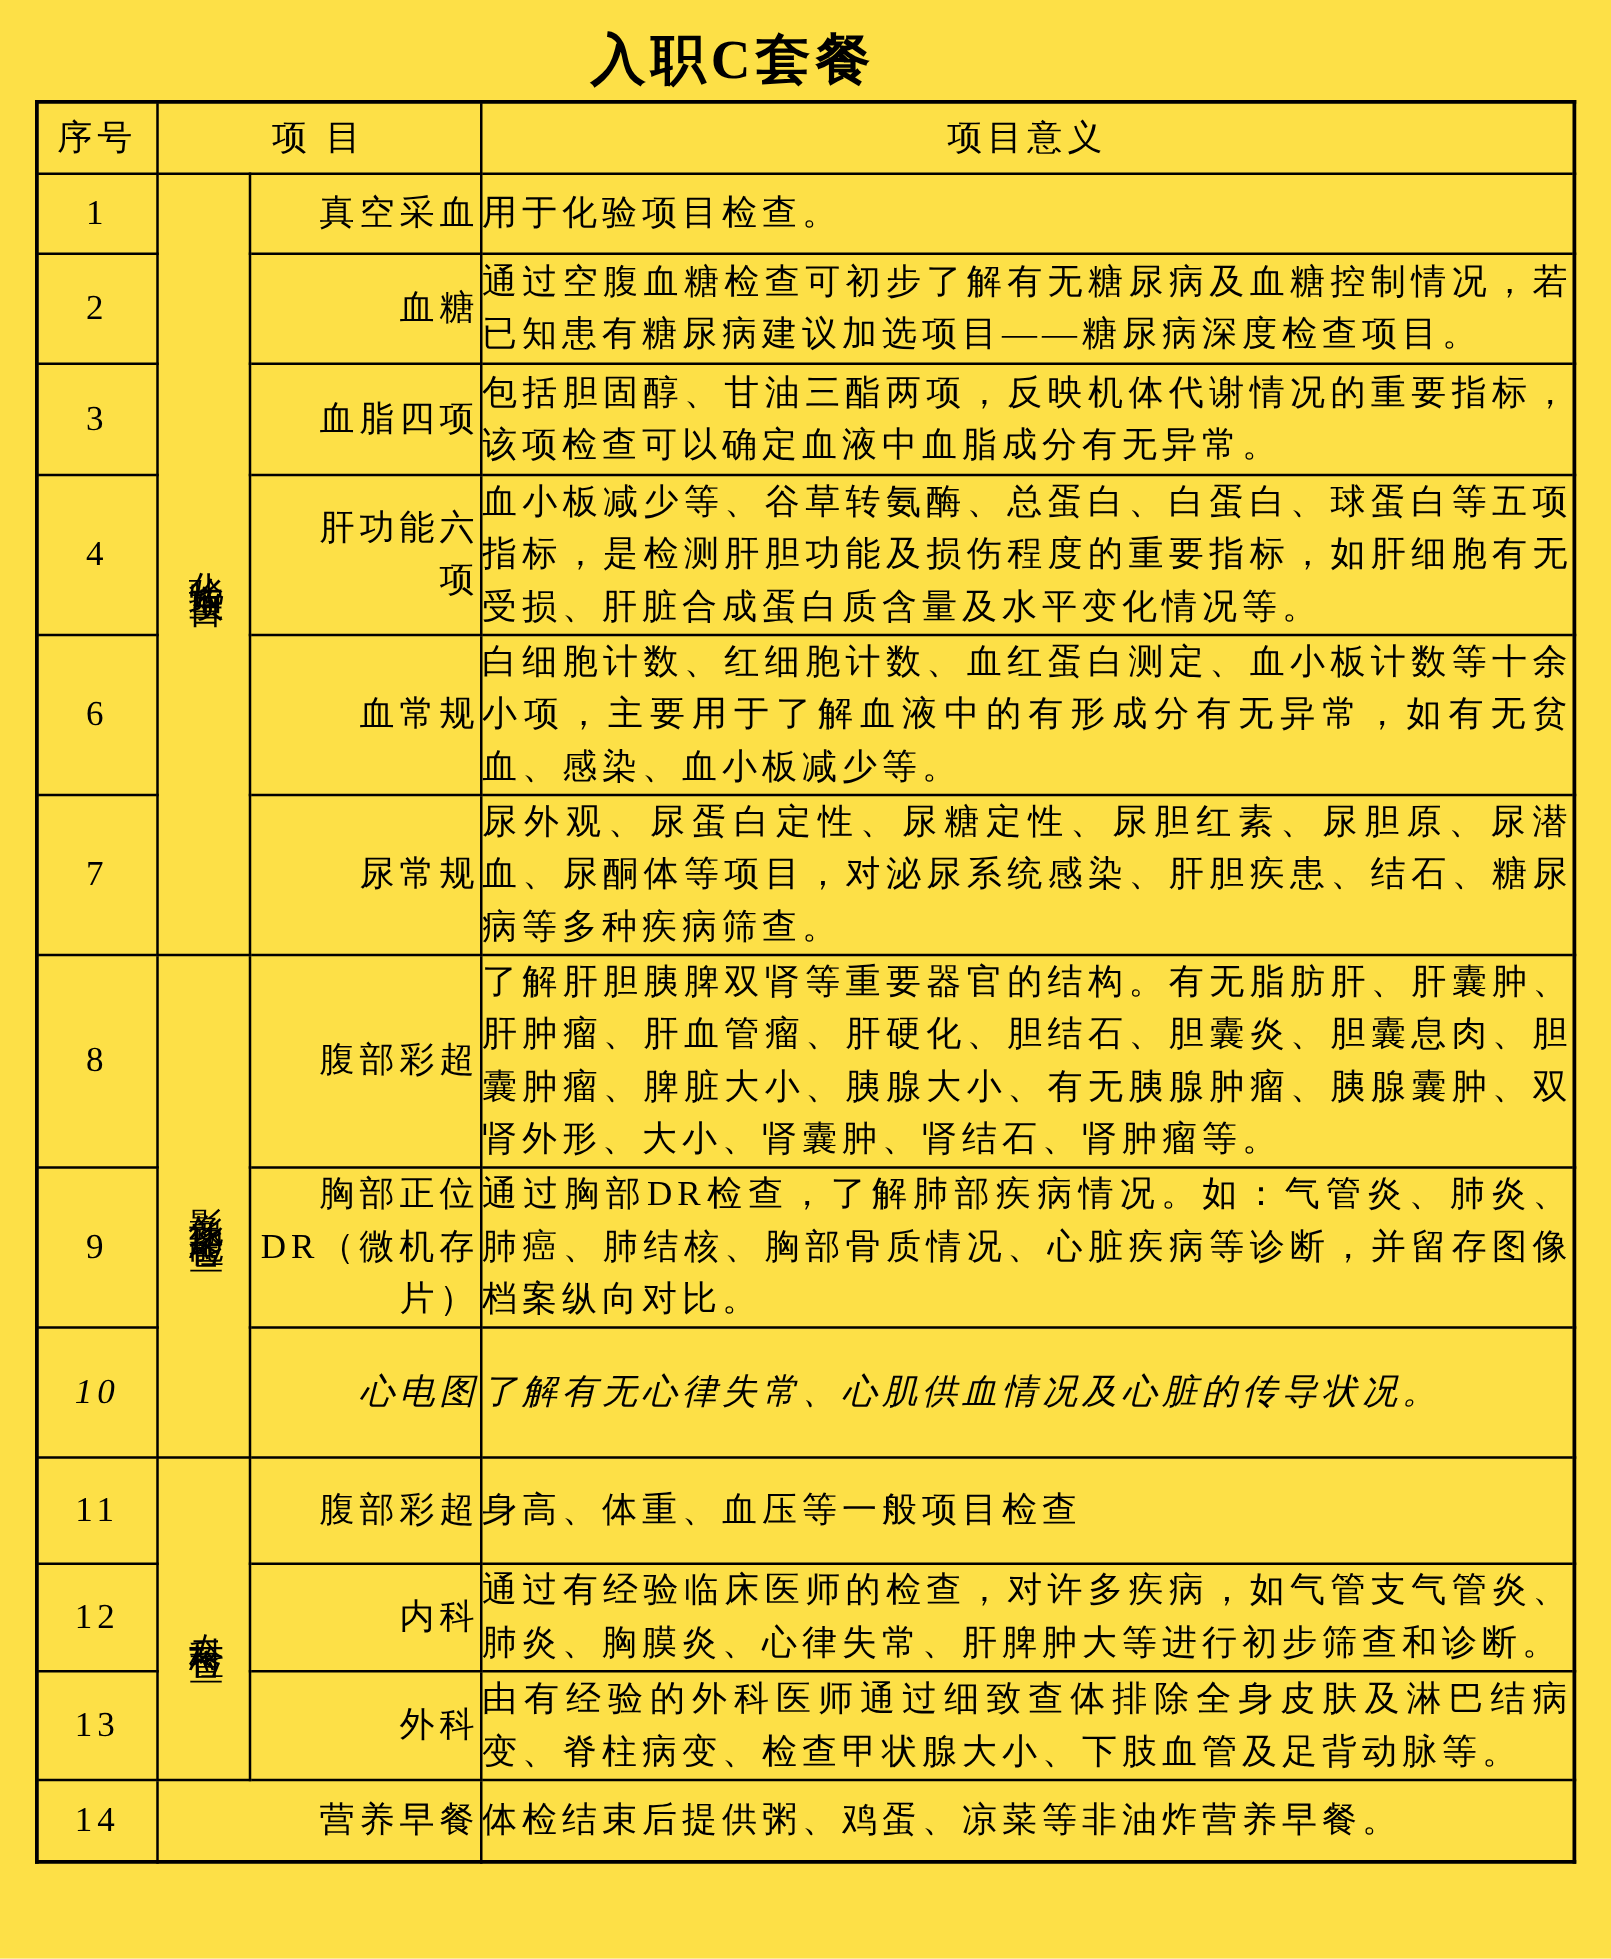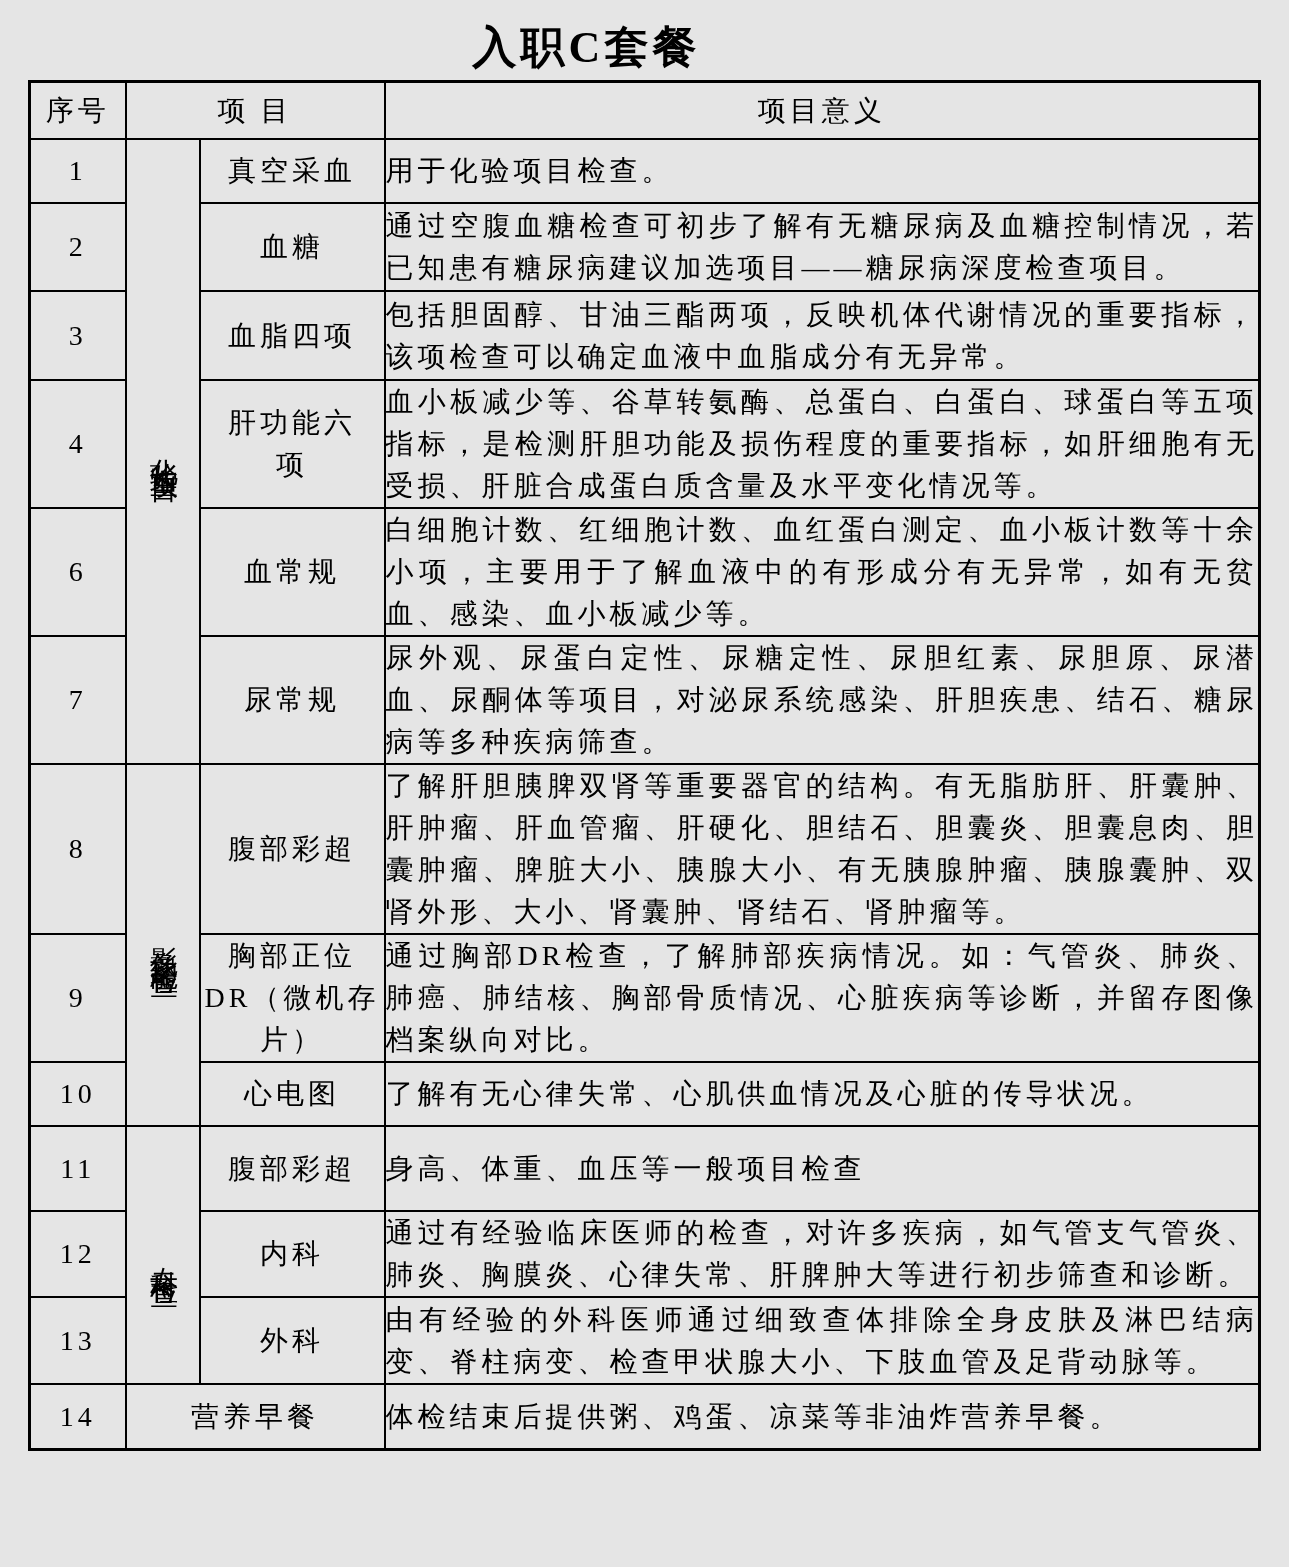--- a/index.html
+++ b/index.html
@@ -1,20 +1,20 @@
 <!DOCTYPE html>
 <html><head>
 <meta charset="utf-8">
 <style>
   html,body{margin:0;padding:0;background:#ffffff;}
   .page{
     position:relative;
     width:1289px;
     height:1567px;
-    background:#e5e5e5;
+    background:#fde047;
     color:#000;
     font-family:"Liberation Serif","DejaVu Serif",serif;
     overflow:hidden;
   }
   .doc-title{
     margin:24px 0 0 0;
     text-align:center;
     transform:translateX(-58px);
     font-size:44px;
     font-weight:bold;
@@ -55,21 +55,21 @@
   col.c-mean{width:875px;}
   td.no-cell{text-align:center;font-size:30px;letter-spacing:1px;}
   td.grp-cell{text-align:center;}
   .v-label{
     display:inline-block;
     writing-mode:vertical-rl;
     text-orientation:upright;
     letter-spacing:5px;
     line-height:74px;
   }
-  td.item-cell{text-align:center;white-space:pre-line;padding:0 8px;}
+  td.item-cell{text-align:right;white-space:pre-line;padding:0 8px;}
   td.mean-cell{
     text-align:justify;
     padding:2px 13px;
   }
   .hdr td{text-align:center;height:55px;}
 </style>
 </head>
 <body>
 
 <div class="page">
@@ -142,21 +142,21 @@
     </tr>
 
     <tr style="height:125px;">
       <td class="no-cell">9</td>
       <td class="item-cell">胸部正位
 DR（微机存
 片）</td>
       <td class="mean-cell">通过胸部DR检查，了解肺部疾病情况。如：气管炎、肺炎、肺癌、肺结核、胸部骨质情况、心脏疾病等诊断，并留存图像档案纵向对比。</td>
     </tr>
 
-    <tr style="height:64px;">
+    <tr style="height:104px;font-style:italic;">
       <td class="no-cell">10</td>
       <td class="item-cell">心电图</td>
       <td class="mean-cell">了解有无心律失常、心肌供血情况及心脏的传导状况。</td>
     </tr>
 
     <tr style="height:85px;">
       <td class="no-cell">11</td>
       <td class="grp-cell" rowspan="3">
         <span class="v-label">专科检查</span>
       </td>

